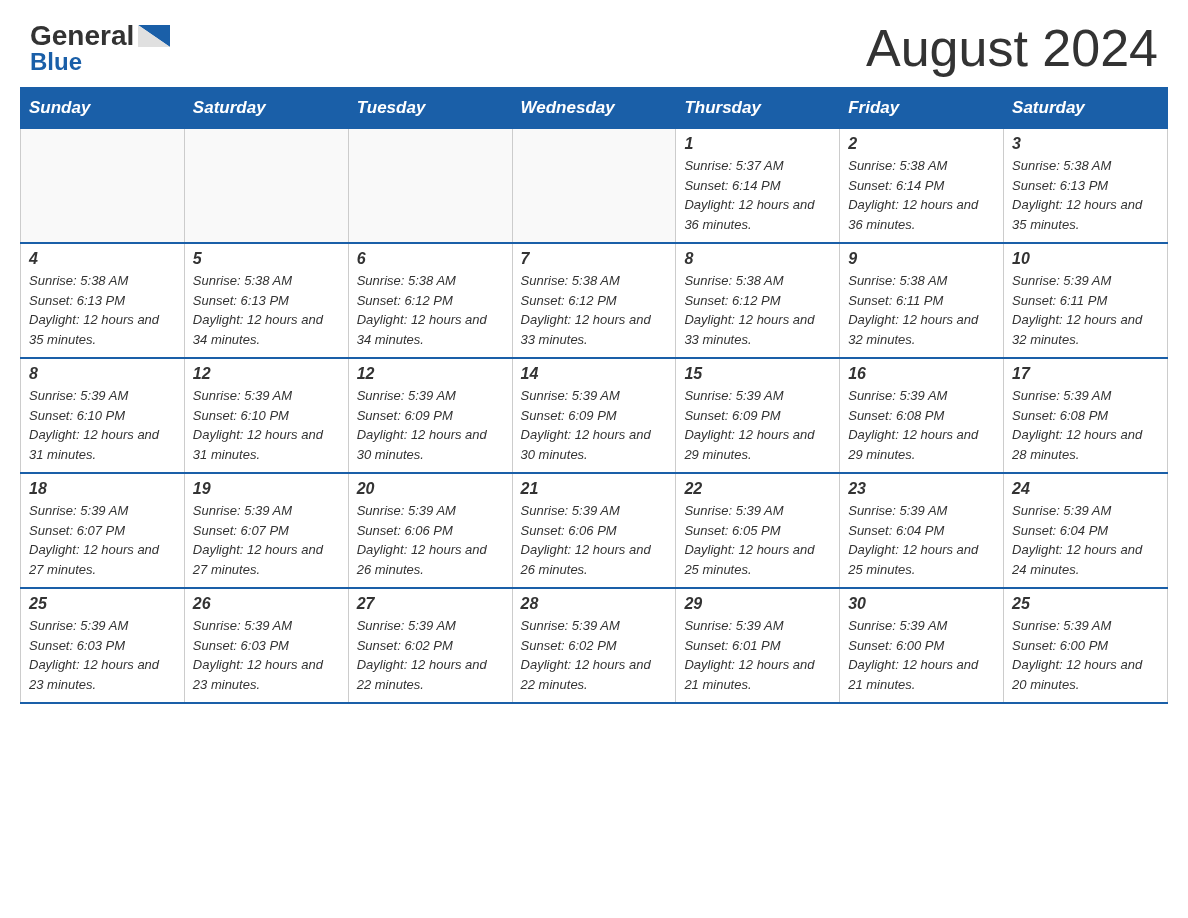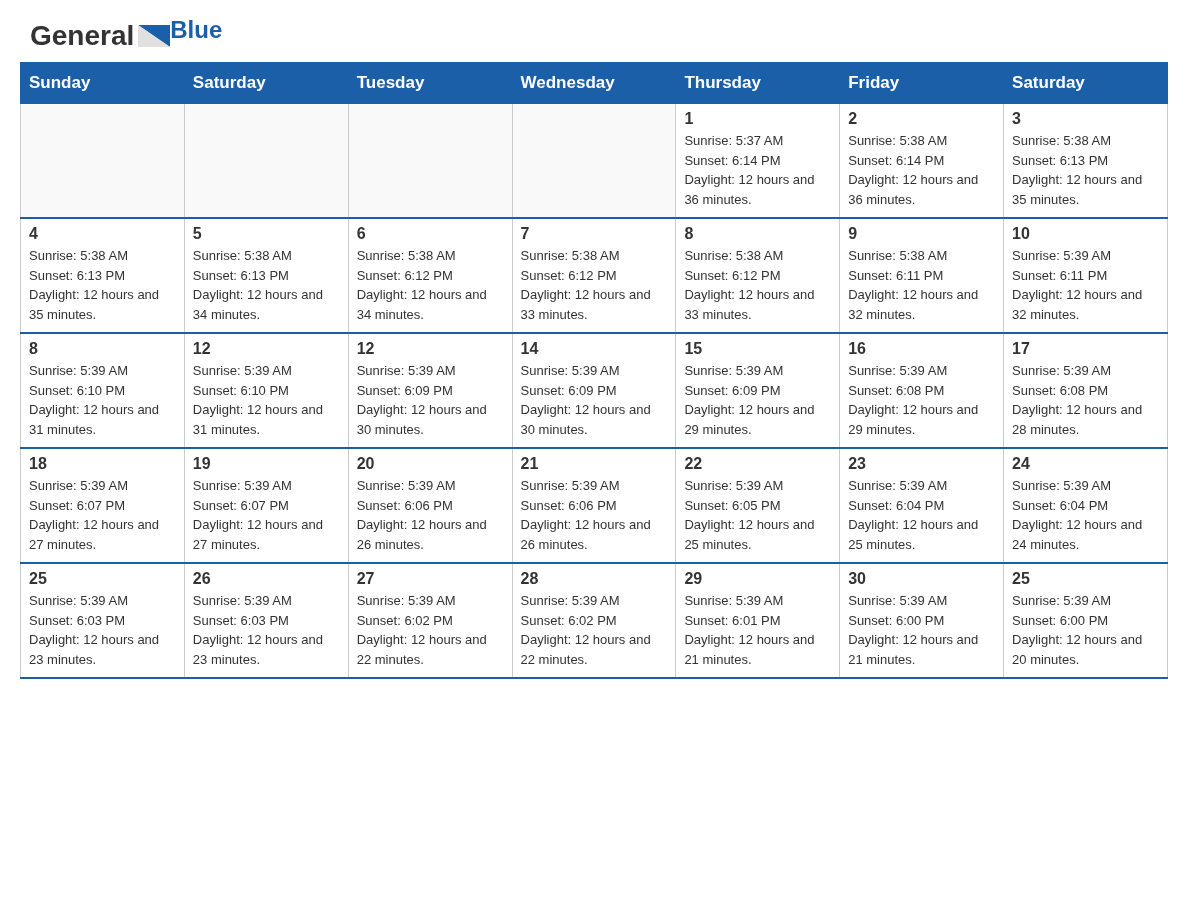--- a/index.html
+++ b/index.html
@@ -11,21 +11,21 @@
       min-height: 918px;
     }
     .header {
       display: flex;
       justify-content: space-between;
       align-items: flex-start;
       padding: 20px 30px 10px 30px;
     }
     .logo {
       display: flex;
-      flex-direction: row;
+      flex-direction: column;
       align-items: flex-start;
     }
     .logo-general {
       font-size: 28px;
       font-weight: bold;
       color: #333;
       display: flex;
       align-items: center;
       gap: 2px;
     }
@@ -44,20 +44,21 @@
       color: #333;
       line-height: 1.1;
     }
     .title-location {
       font-size: 22px;
       color: #555;
       margin-top: 4px;
     }
     .calendar-wrapper {
       padding: 0 20px 20px 20px;
+      font-style: italic;
     }
     table {
       width: 100%;
       border-collapse: collapse;
     }
     thead tr th {
       background: #1a5fa8;
       color: #fff;
       font-size: 17px;
       font-weight: bold;
@@ -101,20 +102,21 @@
     <div style="display:flex;align-items:center;gap:2px;">
       <span class="logo-general">General</span>
       <svg width="32" height="22" viewBox="0 0 32 22" style="margin-left:2px;">
         <polygon points="0,0 32,0 32,22" fill="#1a5fa8"></polygon>
         <polygon points="0,0 0,22 32,22" fill="#e0e0e0"></polygon>
       </svg>
     </div>
     <span class="logo-blue">Blue</span>
   </div>
   <div class="title-block">
+    <div class="title-month">August 2024</div>
   </div>
 </div>
 
 <div class="calendar-wrapper">
   <table>
     <thead>
       <tr>
         <th>Sunday</th>
         <th>Saturday</th>
         <th>Tuesday</th>

